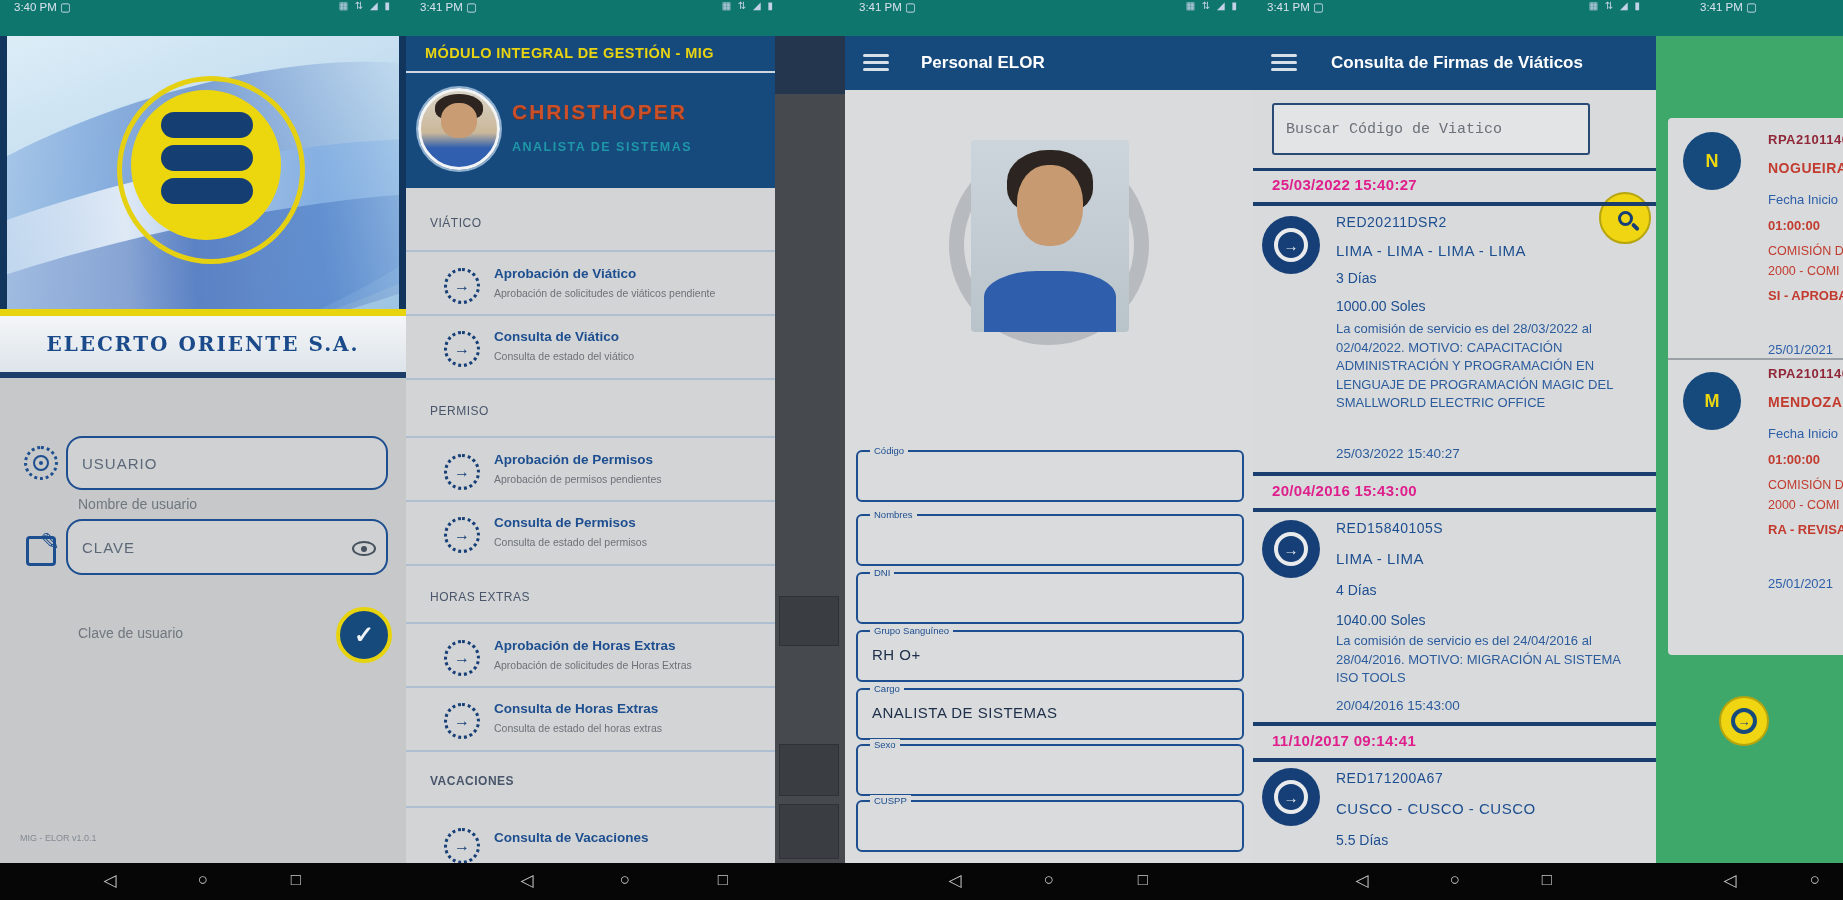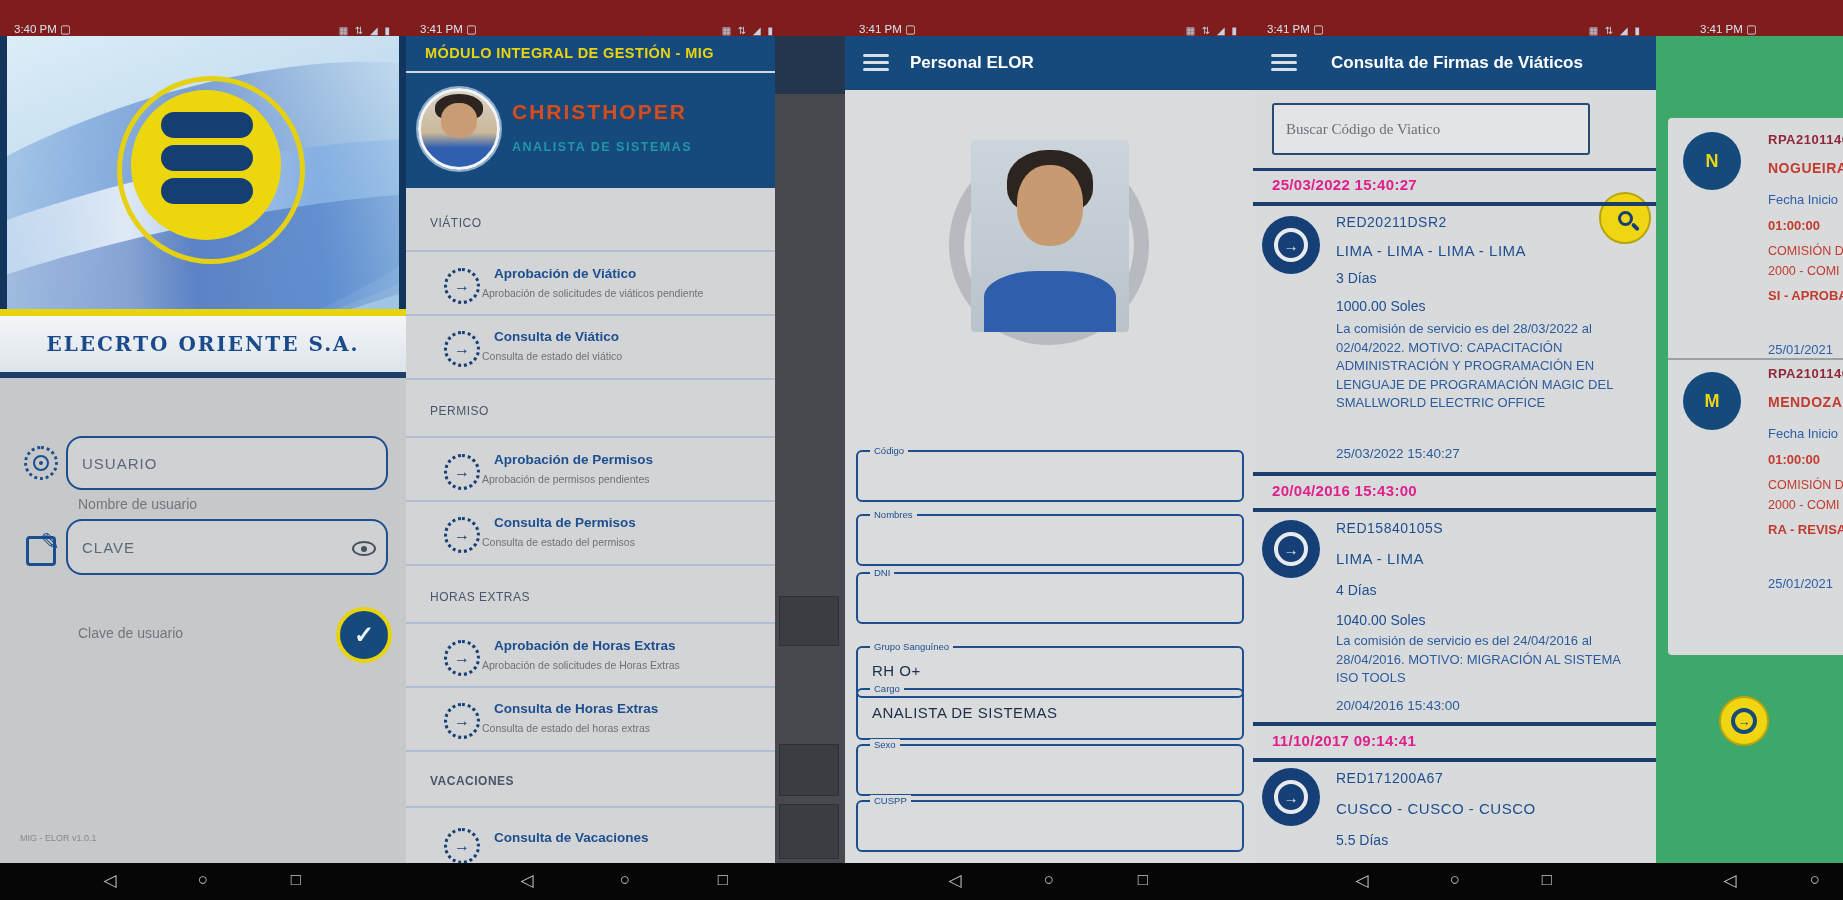--- a/index.html
+++ b/index.html
@@ -1,20 +1,20 @@
 <!DOCTYPE html>
 <html><head>
 <meta charset="utf-8">
 <style>
   html,body{margin:0;padding:0;background:#000;}
   .stage{position:relative;width:1843px;height:900px;overflow:hidden;background:#0a0a0a;
          font-family:"Liberation Sans",sans-serif;-webkit-font-smoothing:antialiased;}
   .panel{position:absolute;top:0;height:900px;overflow:hidden;}
-  .statusbar{position:absolute;top:0;left:0;right:0;height:36px;background:#7f1d1d;color:#d9e3ef;
-             display:flex;align-items:flex-end;justify-content:space-between;padding:0 14px;box-sizing:border-box;
+  .statusbar{position:absolute;top:0;left:0;right:0;height:36px;background:#0f766e;color:#d9e3ef;
+             display:flex;align-items:flex-start;justify-content:space-between;padding:0 14px;box-sizing:border-box;
              font-size:11.5px;}
   .statusbar .icons{font-size:10px;letter-spacing:2px;color:#c3d2e4;}
   .navbar{position:absolute;left:0;top:863px;width:1843px;height:37px;background:#060606;}
   .navico{position:absolute;top:7px;color:#c6c8ca;font-size:17px;width:30px;text-align:center;}
   
   .banner{position:absolute;left:7px;right:7px;top:36px;height:274px;overflow:hidden;
           background:linear-gradient(160deg,#dcedf7 0%,#c2dcef 45%,#9ec4e4 100%);}
   .ribbon{position:absolute;border-radius:50%;}
   .logo-ring{position:absolute;border:5px solid #e5d112;border-radius:50%;}
   .logo-disc{position:absolute;background:#ecd70f;border-radius:50%;}
@@ -49,45 +49,45 @@
   .avatar-photo .hair{position:absolute;left:18%;top:4%;width:64%;height:36%;background:#2d2420;border-radius:50% 50% 40% 40%;}
   .avatar-photo .face{position:absolute;left:26%;top:16%;width:48%;height:46%;background:#c99c74;border-radius:46%;}
   .p2name{position:absolute;font-weight:bold;font-size:21px;color:#c8502b;letter-spacing:2px;text-shadow:0 1px 0 #7c2f14;}
   .p2role{position:absolute;font-weight:bold;font-size:12.5px;color:#1f97a8;letter-spacing:1.5px;}
   .drawer{position:absolute;left:0;top:188px;width:369px;height:675px;background:#d2d4d6;overflow:hidden;}
   .msection{position:absolute;left:24px;font-size:12px;color:#49556a;letter-spacing:.5px;}
   .mrow-line{position:absolute;left:0;width:369px;height:2px;background:#aebfd4;}
   .ring-ic{position:absolute;width:36px;height:36px;border:3px dotted #163f77;border-radius:50%;box-sizing:border-box;
            display:flex;align-items:center;justify-content:center;color:#163f77;font-weight:bold;font-size:16px;}
   .mtitle{position:absolute;left:88px;font-size:13.5px;font-weight:bold;color:#1d4e8f;}
-  .msub{position:absolute;left:76px;font-size:10.5px;color:#6d7277;}
+  .msub{position:absolute;left:88px;font-size:10.5px;color:#6d7277;}
   .dimstrip{position:absolute;left:369px;top:36px;width:70px;height:827px;background:#46494d;}
   .dimstrip .dtop{position:absolute;left:0;top:0;width:70px;height:58px;background:#24364d;}
   .dimrect{position:absolute;left:4px;width:60px;background:#3a3d41;border:1px solid #2e3135;box-sizing:border-box;}
   
   .apphead{position:absolute;left:0;top:36px;height:54px;background:#164a7d;display:flex;align-items:center;}
   .burger{width:26px;height:18px;margin-left:18px;position:relative;}
   .burger i{position:absolute;left:0;width:26px;height:3.2px;background:#d7dfe8;border-radius:2px;}
-  .apptitle{color:#ffffff;font-size:17px;font-weight:bold;margin-left:21px;white-space:nowrap;}
+  .apptitle{color:#ffffff;font-size:17px;font-weight:bold;margin-left:32px;white-space:nowrap;}
   .p3body{position:absolute;left:0;top:90px;width:408px;height:773px;background:#d9dbdd;}
   .wm-ring{position:absolute;border-radius:50%;border:15px solid rgba(150,156,162,.5);box-sizing:border-box;}
   .wm-dot{position:absolute;background:rgba(244,246,248,.85);border-radius:50%;}
   .photo{position:absolute;background:linear-gradient(#ccd5db,#b9c3ca);border-radius:4px;overflow:hidden;}
   .photo .hair{position:absolute;left:23%;top:5%;width:54%;height:34%;background:#2c2420;border-radius:48% 48% 40% 40%;}
   .photo .face{position:absolute;left:29%;top:13%;width:42%;height:42%;background:#c79a72;border-radius:46%;}
   .photo .shirt{position:absolute;left:8%;top:68%;width:84%;height:34%;background:#2e5eac;border-radius:40% 40% 0 0;}
   .ofield{position:absolute;left:11px;width:388px;height:52px;border:2.5px solid #1d4e8f;border-radius:6px;box-sizing:border-box;}
   .ofield .lab{position:absolute;left:12px;top:-7px;background:#d9dbdd;padding:0 4px;font-size:9.5px;color:#1d4e8f;}
   .ofield .val{position:absolute;left:14px;top:14px;font-size:15px;color:#20304a;letter-spacing:.5px;}
   
   .p4body{position:absolute;left:0;top:90px;width:403px;height:773px;background:#d8dadc;}
   .searchbox{position:absolute;left:19px;top:13px;width:318px;height:52px;background:#e2e4e6;border:2.5px solid #2a4a76;
              border-radius:3px;box-sizing:border-box;}
   .searchbox input{width:100%;height:100%;background:transparent;border:none;outline:none;
-             font-family:Liberation Serif, serif;font-size:15px;color:#6b7178;padding:0 12px;box-sizing:border-box;}
+             font-family:Liberation Mono, monospace;font-size:15px;color:#6b7178;padding:0 12px;box-sizing:border-box;}
   .searchbox input::placeholder{color:#6b7178;opacity:1;}
   .mag{position:relative;width:15px;height:15px;border:3.5px solid #163f77;border-radius:50%;box-sizing:border-box;}
   .mag:after{content:"";position:absolute;left:10px;top:11px;width:9px;height:3.5px;background:#163f77;transform:rotate(45deg);border-radius:2px;}
   .divider{position:absolute;left:0;width:403px;background:#1a3e6e;}
   .pinkdate{position:absolute;left:19px;font-size:15px;font-weight:bold;color:#df1f8c;letter-spacing:.3px;}
   .donut{position:absolute;left:9px;width:58px;height:58px;background:#163f77;border-radius:50%;
          display:flex;align-items:center;justify-content:center;}
   .donut b{width:34px;height:34px;border:4px solid #e8eaec;border-radius:50%;box-sizing:border-box;
            display:flex;align-items:center;justify-content:center;color:#e8eaec;font-size:15px;font-weight:bold;}
   .t-code{position:absolute;left:83px;font-size:14px;color:#1d4e8f;letter-spacing:.5px;}
@@ -283,21 +283,21 @@
         <span class="val"></span>
       </div>
       <div class="ofield" style="top:424px;">
         <span class="lab">Nombres</span>
         <span class="val"></span>
       </div>
       <div class="ofield" style="top:482px;">
         <span class="lab">DNI</span>
         <span class="val"></span>
       </div>
-      <div class="ofield" style="top:556px;">
+      <div class="ofield" style="top:540px;">
         <span class="lab">Grupo Sanguíneo</span>
         <span class="val">RH O+</span>
       </div>
       <div class="ofield" style="top:598px;">
         <span class="lab">Cargo</span>
         <span class="val">ANALISTA DE SISTEMAS</span>
       </div>
       <div class="ofield" style="top:654px;">
         <span class="lab">Sexo</span>
         <span class="val"></span>

